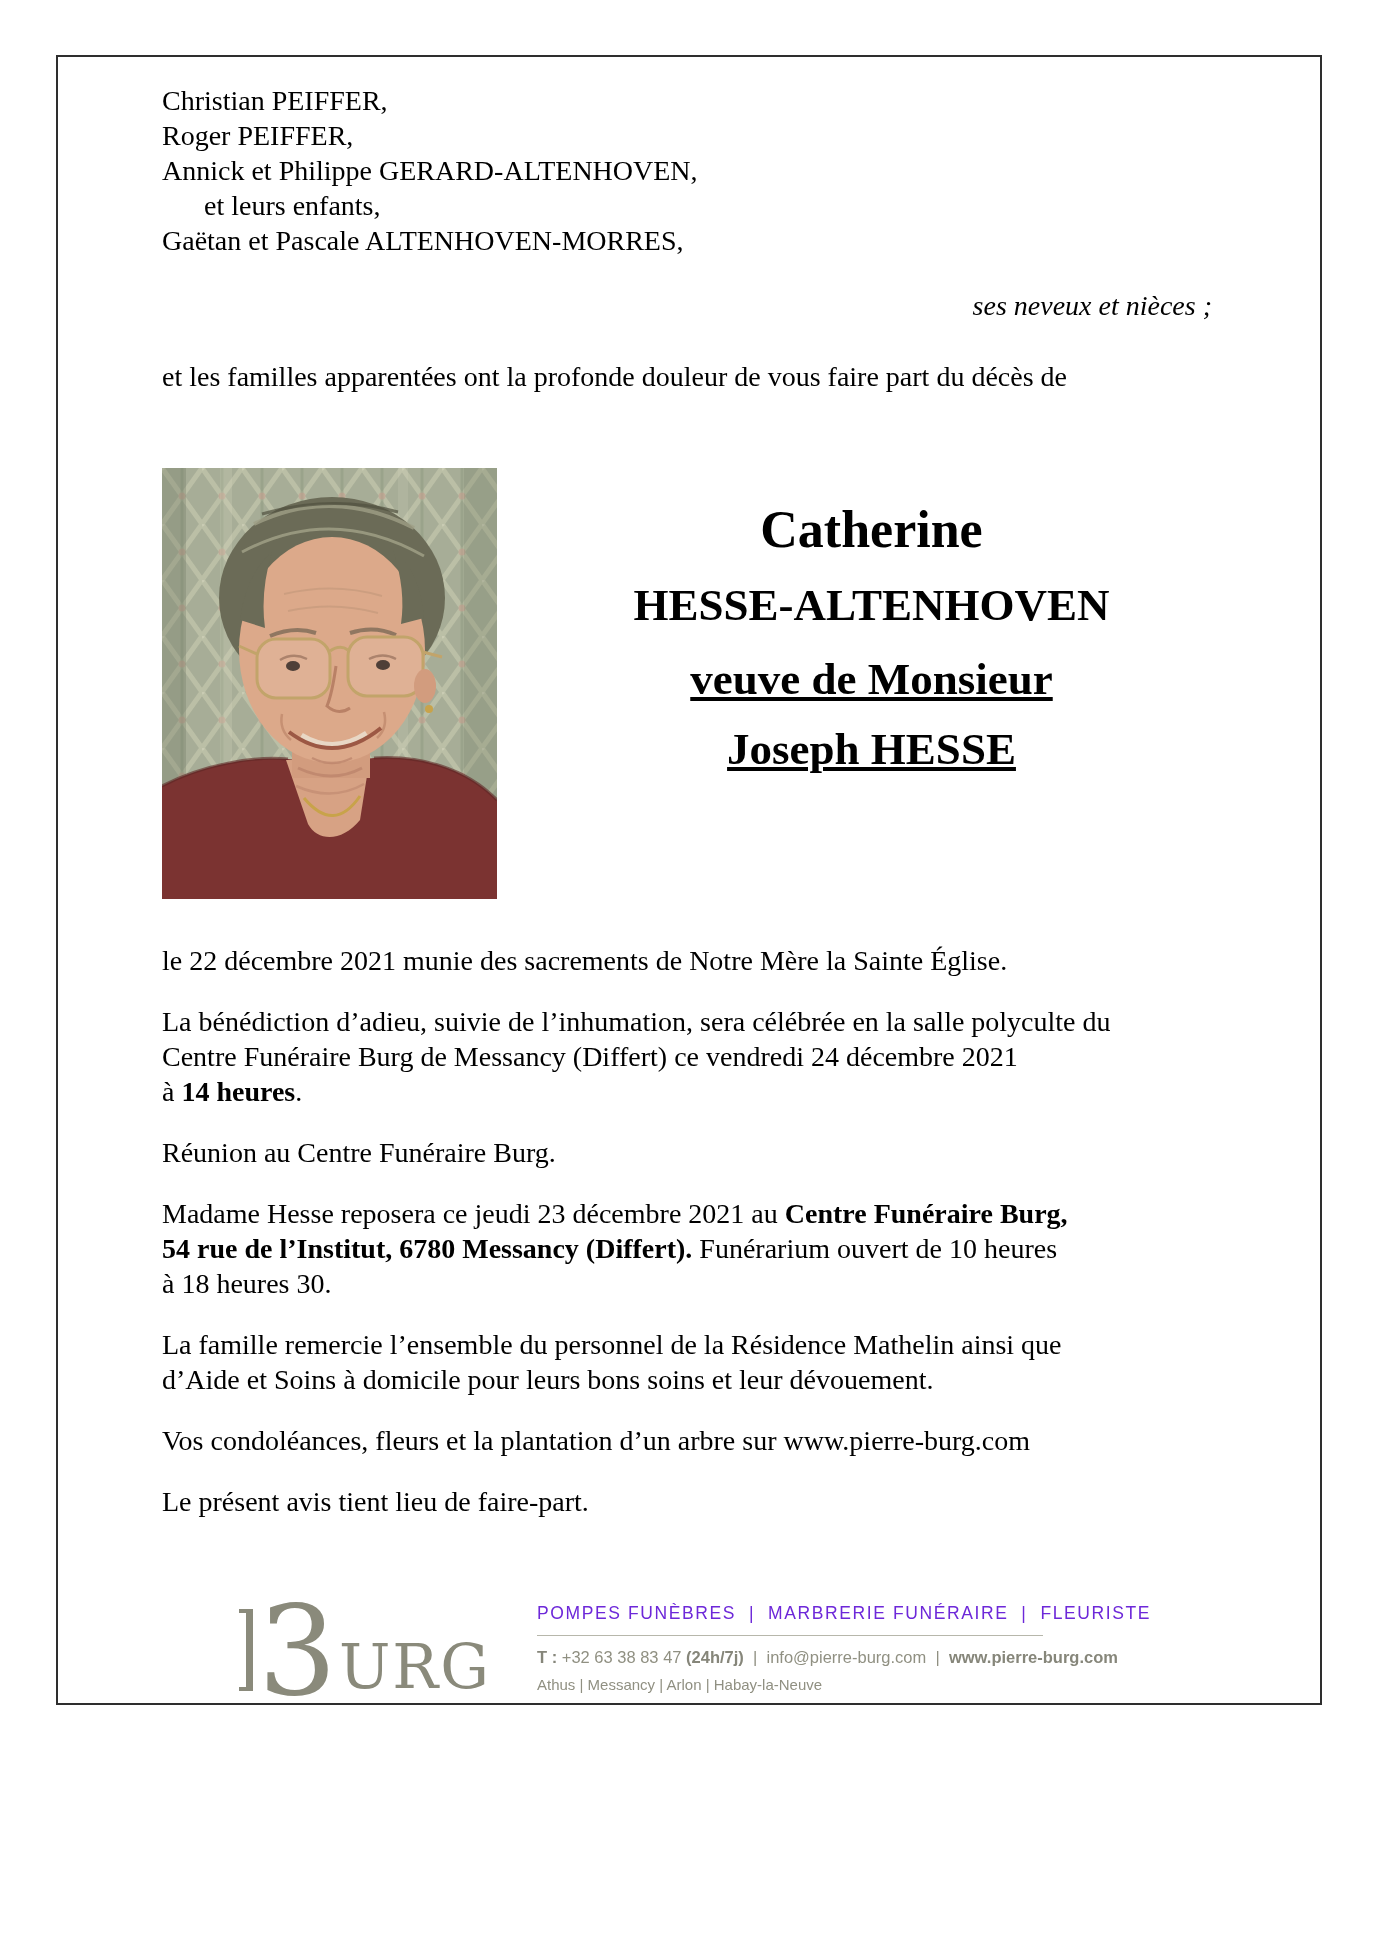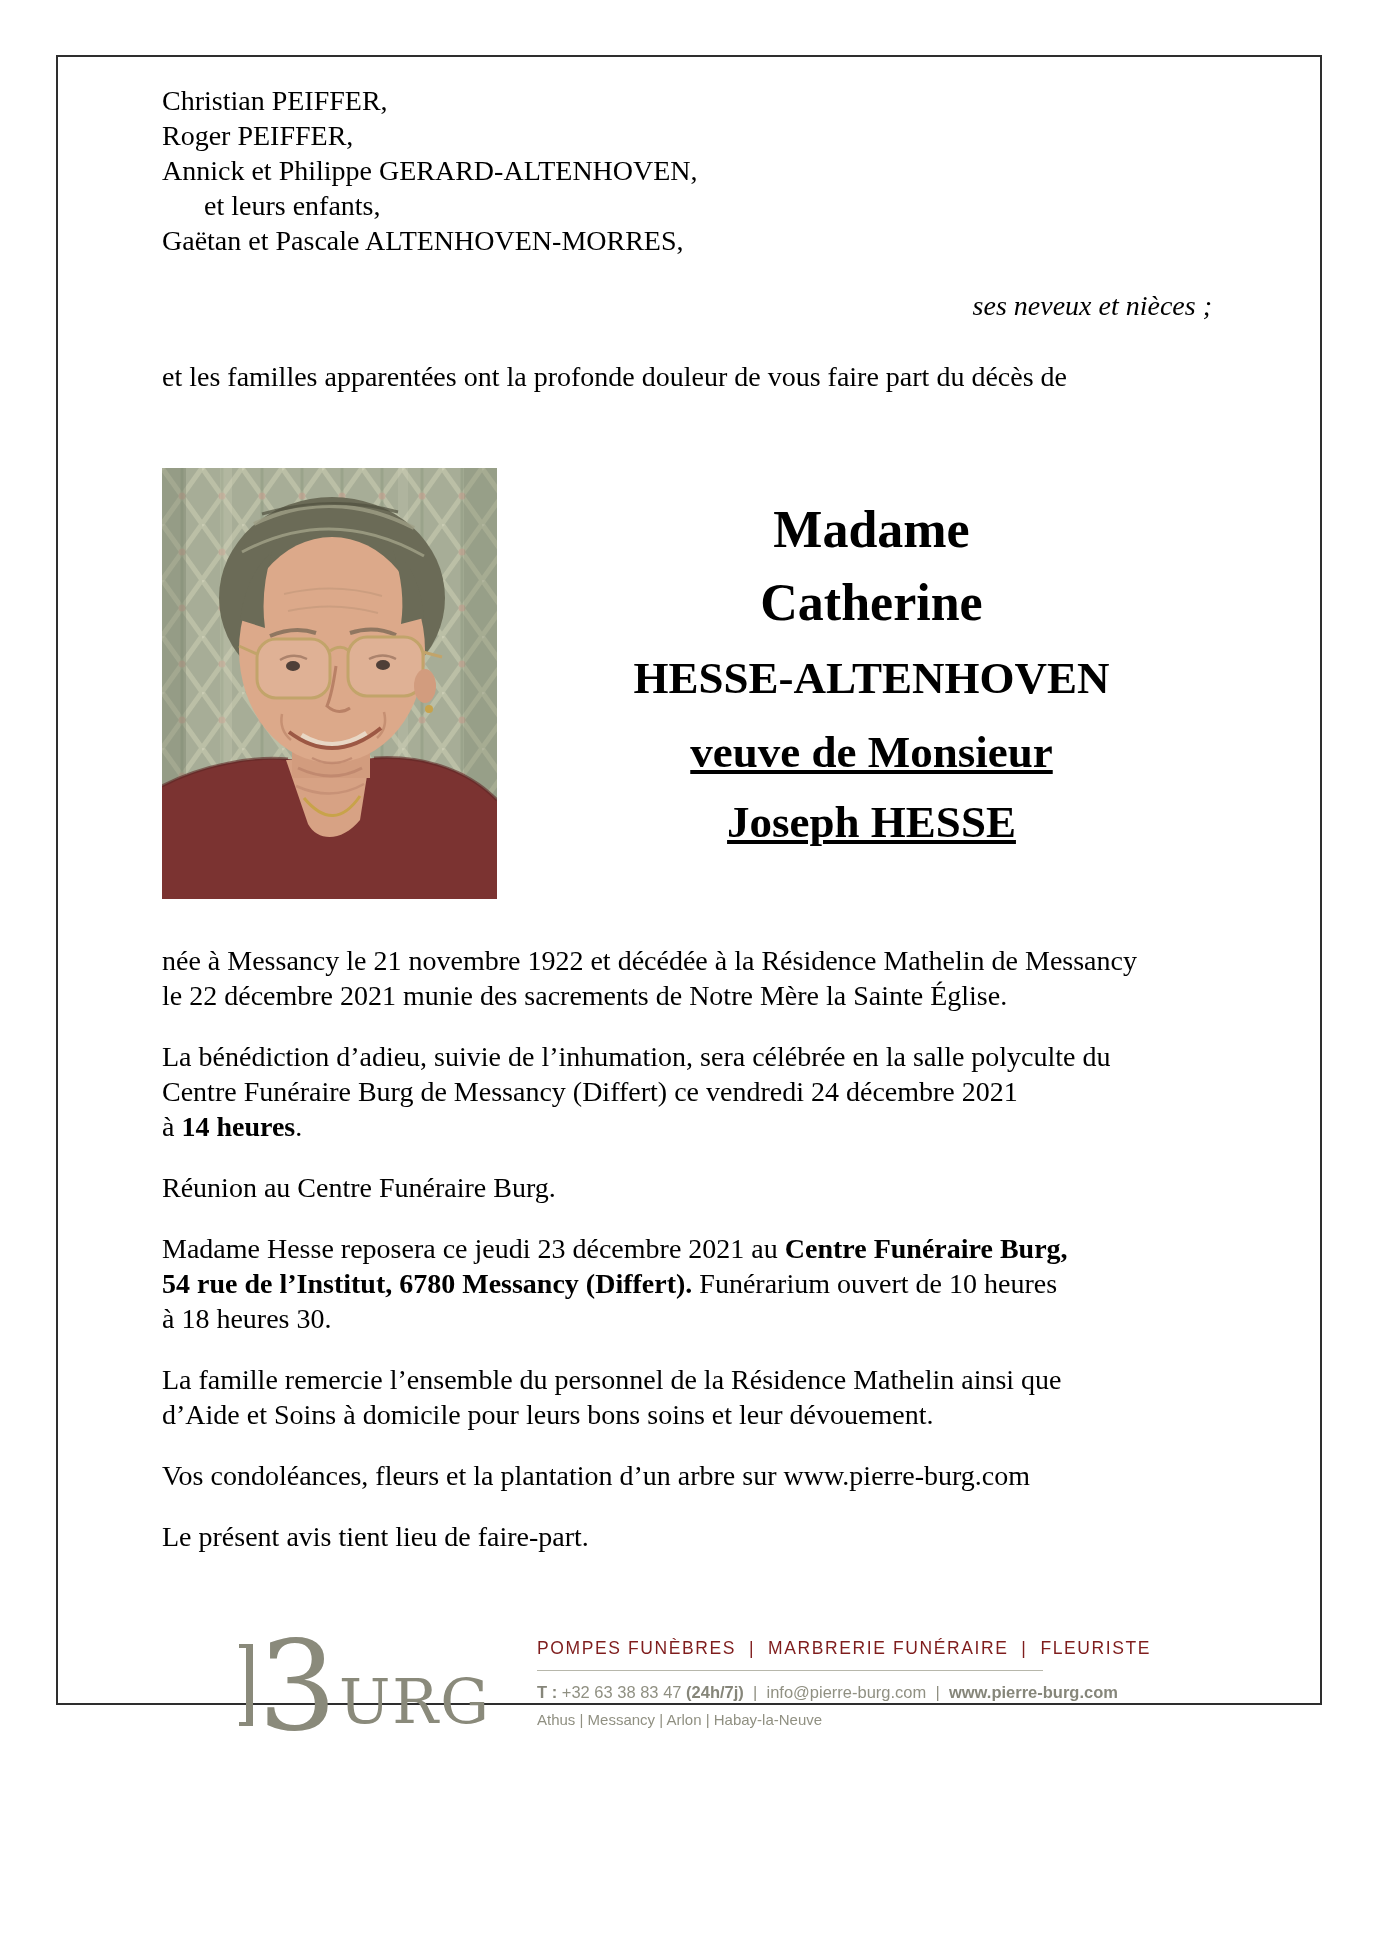--- a/index.html
+++ b/index.html
@@ -26,21 +26,21 @@
   
   .footer{display:flex;align-items:flex-end;padding-left:182px;margin-top:84px;
           font-family:"Liberation Sans","DejaVu Sans",sans-serif;color:#8e8e80;}
   .logo{display:flex;align-items:flex-end;color:#8a8a7b;margin-right:46px;}
   .logo-stem{width:7px;height:82px;background:#8a8a7b;position:relative;margin:0 5px 4px 6px;}
   .logo-stem::before,.logo-stem::after{content:"";position:absolute;left:-7px;width:7px;height:4px;background:#8a8a7b;}
   .logo-stem::before{top:0;} .logo-stem::after{bottom:0;}
   .logo-three{font-family:"DejaVu Serif",serif;font-size:124px;line-height:0.71;display:block;}
   .logo-urg{font-family:"DejaVu Serif",serif;font-size:61px;line-height:0.82;letter-spacing:2px;margin:0 0 3px 2px;display:block;}
   .footer-right{padding-bottom:2px;}
-  .services{font-size:17.5px;letter-spacing:1.6px;white-space:pre;color:#7f1d1d;}
+  .services{font-size:17.5px;letter-spacing:1.6px;white-space:pre;color:#6d28d9;}
   .fdivider{height:1px;width:506px;background:#b7b7ab;margin:11px 0 12px;}
   .contact{font-size:16.5px;white-space:pre;color:#909082;}
   .contact .b{font-weight:700;color:#86867a;}
   .cities{font-size:15px;white-space:pre;margin-top:9px;color:#909082;}
 </style>
 </head>
 <body>
 
 <div class="page">
   <div class="content">
@@ -123,31 +123,29 @@
 
           <path d="M139,268 q33,20 66,-2" stroke="#e9dccb" stroke-width="7" fill="none" opacity="0.9"></path>
           <path d="M127,264 q45,34 92,-4" stroke="#9c5844" stroke-width="4" fill="none"></path>
           <path d="M150,290 q20,10 40,0" stroke="#b9826a" stroke-width="2.5" fill="none" opacity="0.7"></path>
 
           <ellipse cx="263" cy="218" rx="11" ry="17" fill="#d29c7e"></ellipse>
           <circle cx="267" cy="241" r="4" fill="#c8a34a"></circle>
         </svg>
       </div>
       <div class="title-col" id="titleBlock">
-          <div class="t-md">Madame</div>
           <div class="t-md">Catherine</div>
           <div class="t-lg">HESSE-ALTENHOVEN</div>
           <div class="t-sm">veuve de Monsieur</div>
           <div class="t-sm">Joseph HESSE</div>
         </div>
     </div>
 
     <div class="paras" id="paras">
         <div class="para">
-          <div class="pline"><span>née à Messancy le 21 novembre 1922 et décédée à la Résidence Mathelin de Messancy</span></div>
           <div class="pline"><span>le 22 décembre 2021 munie des sacrements de Notre Mère la Sainte Église.</span></div>
         </div>
         <div class="para">
           <div class="pline"><span>La bénédiction d’adieu, suivie de l’inhumation, sera célébrée en la salle polyculte du</span></div>
           <div class="pline"><span>Centre Funéraire Burg de Messancy (Differt) ce vendredi 24 décembre 2021</span></div>
           <div class="pline"><span>à </span><span class="b">14 heures</span><span>.</span></div>
         </div>
         <div class="para">
           <div class="pline"><span>Réunion au Centre Funéraire Burg.</span></div>
         </div>

